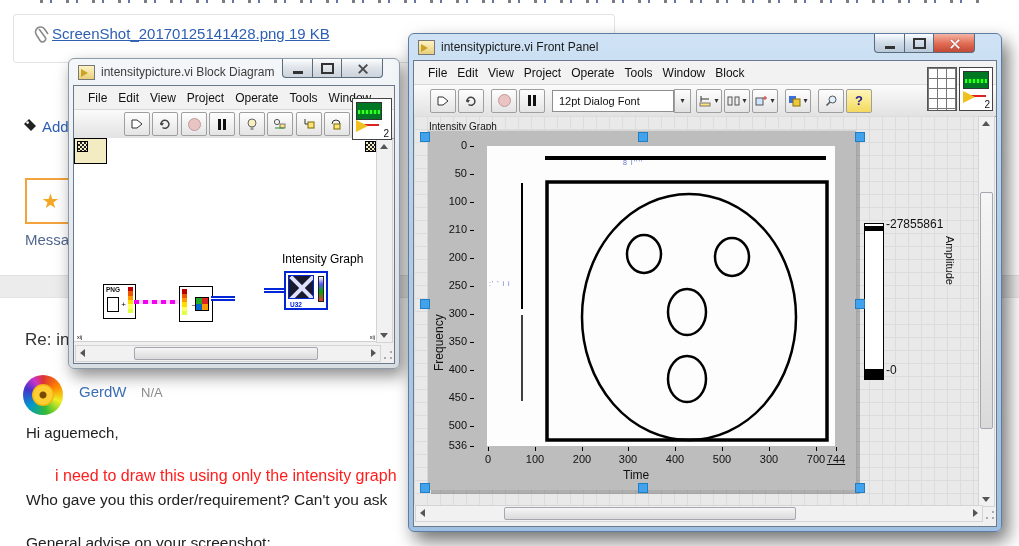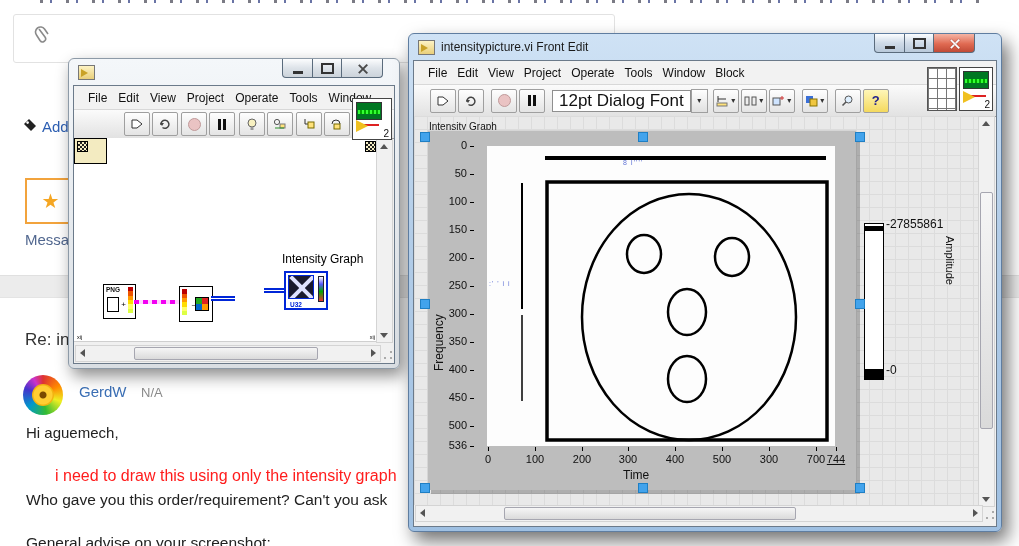--- a/index.html
+++ b/index.html
@@ -61,21 +61,21 @@
   .win-bd .glyph-x::before,.win-bd .glyph-x::after{background:#4a4a4a;box-shadow:none;}
   .content{position:absolute;left:4px;right:4px;top:26px;bottom:4px;border:1px solid #6b7a8a;background:#f0f0f0;overflow:hidden;}
   .menubar{position:absolute;left:0;right:0;height:23px;background:#f2f2f2;border-bottom:1px solid #d8d8d8;display:flex;align-items:center;padding-left:14px;}
   .menubar span{font-size:12px;color:#111;white-space:nowrap;}
   .toolbar{position:absolute;left:0;right:0;background:linear-gradient(#fbfbfb,#e2e2e2);border-bottom:1px solid #9a9a9a;display:flex;align-items:center;}
   .tbtn{height:22px;min-width:24px;border:1px solid #9f9f9f;background:linear-gradient(#fefefe,#e4e4e4);border-radius:2px;display:flex;align-items:center;justify-content:center;margin-right:2px;}
   .tsep{width:5px;}
   .pausebars{display:flex;gap:2px;}
   .pausebars i{width:3px;height:11px;background:#111;}
   .circle-abort{width:11px;height:11px;border-radius:50%;background:#eac3c3;border:1px solid #c09a9a;}
-  .fontbox{height:20px;border:1px solid #8f8f8f;background:#fff;display:flex;align-items:center;padding:0 6px;font-size:17px;color:#111;min-width:108px;}
+  .fontbox{height:20px;border:1px solid #8f8f8f;background:#fff;display:flex;align-items:center;padding:0 6px;font-size:11px;color:#111;min-width:108px;}
   .dropbtn{width:15px;height:22px;border:1px solid #9f9f9f;background:linear-gradient(#fefefe,#e0e0e0);display:flex;align-items:center;justify-content:center;font-size:8px;color:#333;}
   .ddv{font-size:8px;color:#333;margin-left:2px;}
   .helpq{font-size:13px;font-weight:bold;color:#22228c;}
   .tbtn.help{background:linear-gradient(#fff6b8,#f4d95e);}
   .icon-panel{position:absolute;display:flex;gap:2px;z-index:5;}
   .grid-icon{width:28px;height:42px;background:#fff;border:1px solid #555;
     background-image:linear-gradient(to right,#777 1px,transparent 1px),linear-gradient(to bottom,#777 1px,transparent 1px);background-size:9px 10px;}
   .vi-big{width:32px;height:42px;background:#fff;border:1px solid #444;position:relative;}
   .vi-big .scr{position:absolute;left:3px;top:3px;width:24px;height:16px;background:#072;border:1px solid #333;overflow:hidden;}
   .vi-big .scr::after{content:"";position:absolute;left:1px;top:7px;width:22px;height:4px;
@@ -164,20 +164,21 @@
 
 <div id="screen">
 
   <div class="abs top-clip"></div>
   <div class="abs divider-band"></div>
 
   <div class="abs attach-box"></div>
   <svg class="abs paperclip" width="16" height="20" viewBox="0 0 16 20">
     <path d="M5 3 L11 11 a3 3 0 0 1 -5 3.5 L2.5 9 a5 5 0 0 1 8 -6 L14 8" fill="none" stroke="#8a8a8a" stroke-width="1.6"></path>
   </svg>
+  <a class="abs attach-link" href="#">ScreenShot_20170125141428.png 19 KB</a>
 
   <svg class="abs tag-row" width="15" height="15" viewBox="0 0 15 15">
     <path d="M1 6 L6 1 L13 8 L8 13 Z" fill="#222"></path>
       <circle cx="4.6" cy="4.6" r="1.3" fill="#fff"></circle>
   </svg>
   <span class="abs add-link">Add</span>
 
   <div class="abs star-box">
     <span class="star">★</span>
   </div>
@@ -188,20 +189,21 @@
   <span class="abs author-name">GerdW</span>
   <span class="abs author-rank">N/A</span>
   <div class="abs greeting">Hi aguemech,</div>
   <div class="abs quote-red">i need to draw this using only the intensity graph</div>
   <div class="abs reply-q">Who gave you this order/requirement? Can't you ask</div>
   <div class="abs closing">General advise on your screenshot:</div>
 
   <div class="win win-bd">
     <div class="titlebar">
       <span class="vi-mini"></span>
+      <span class="title-text">intensitypicture.vi Block Diagram</span>
     </div>
     <div class="winbtns" style="right:16px;">
       <div class="wbtn minb">
           <span class="glyph-min"></span>
         </div>
       <div class="wbtn maxb">
           <span class="glyph-max"></span>
         </div>
       <div class="wbtn closeb">
           <span class="glyph-x"></span>
@@ -323,21 +325,21 @@
         <span class="arr right" style="right:4px;top:3px;"></span>
         <span class="sb-thumb" style="left:58px;top:1px;width:182px;height:11px;"></span>
       </div>
       <span class="grip" style="right:0;bottom:1px;"></span>
     </div>
   </div>
 
   <div class="win win-fp">
     <div class="titlebar">
       <span class="vi-mini"></span>
-      <span class="title-text">intensitypicture.vi Front Edit</span>
+      <span class="title-text">intensitypicture.vi Front Panel</span>
     </div>
     <div class="winbtns" style="right:26px;">
       <div class="wbtn minb">
           <span class="glyph-min"></span>
         </div>
       <div class="wbtn maxb">
           <span class="glyph-max"></span>
         </div>
       <div class="wbtn closeb">
           <span class="glyph-x"></span>
@@ -450,21 +452,21 @@
               <ellipse cx="200" cy="233" rx="19" ry="23" fill="none" stroke="#000" stroke-width="2.5"></ellipse>
             </svg>
             <span class="artifact" style="left:136px;top:13px;">8 I''''</span>
             <span class="artifact" style="left:2px;top:134px;">:' ' i i</span>
           </div>
           <div class="yaxis">
 
           <span>0</span>
               <span>50</span>
               <span>100</span>
-              <span>150</span>
+              <span>210</span>
               <span>200</span>
               <span>250</span>
               <span>300</span>
               <span>350</span>
               <span>400</span>
               <span>450</span>
               <span>500</span>
               <span>536</span>
             </div>
           <div class="xaxis">

